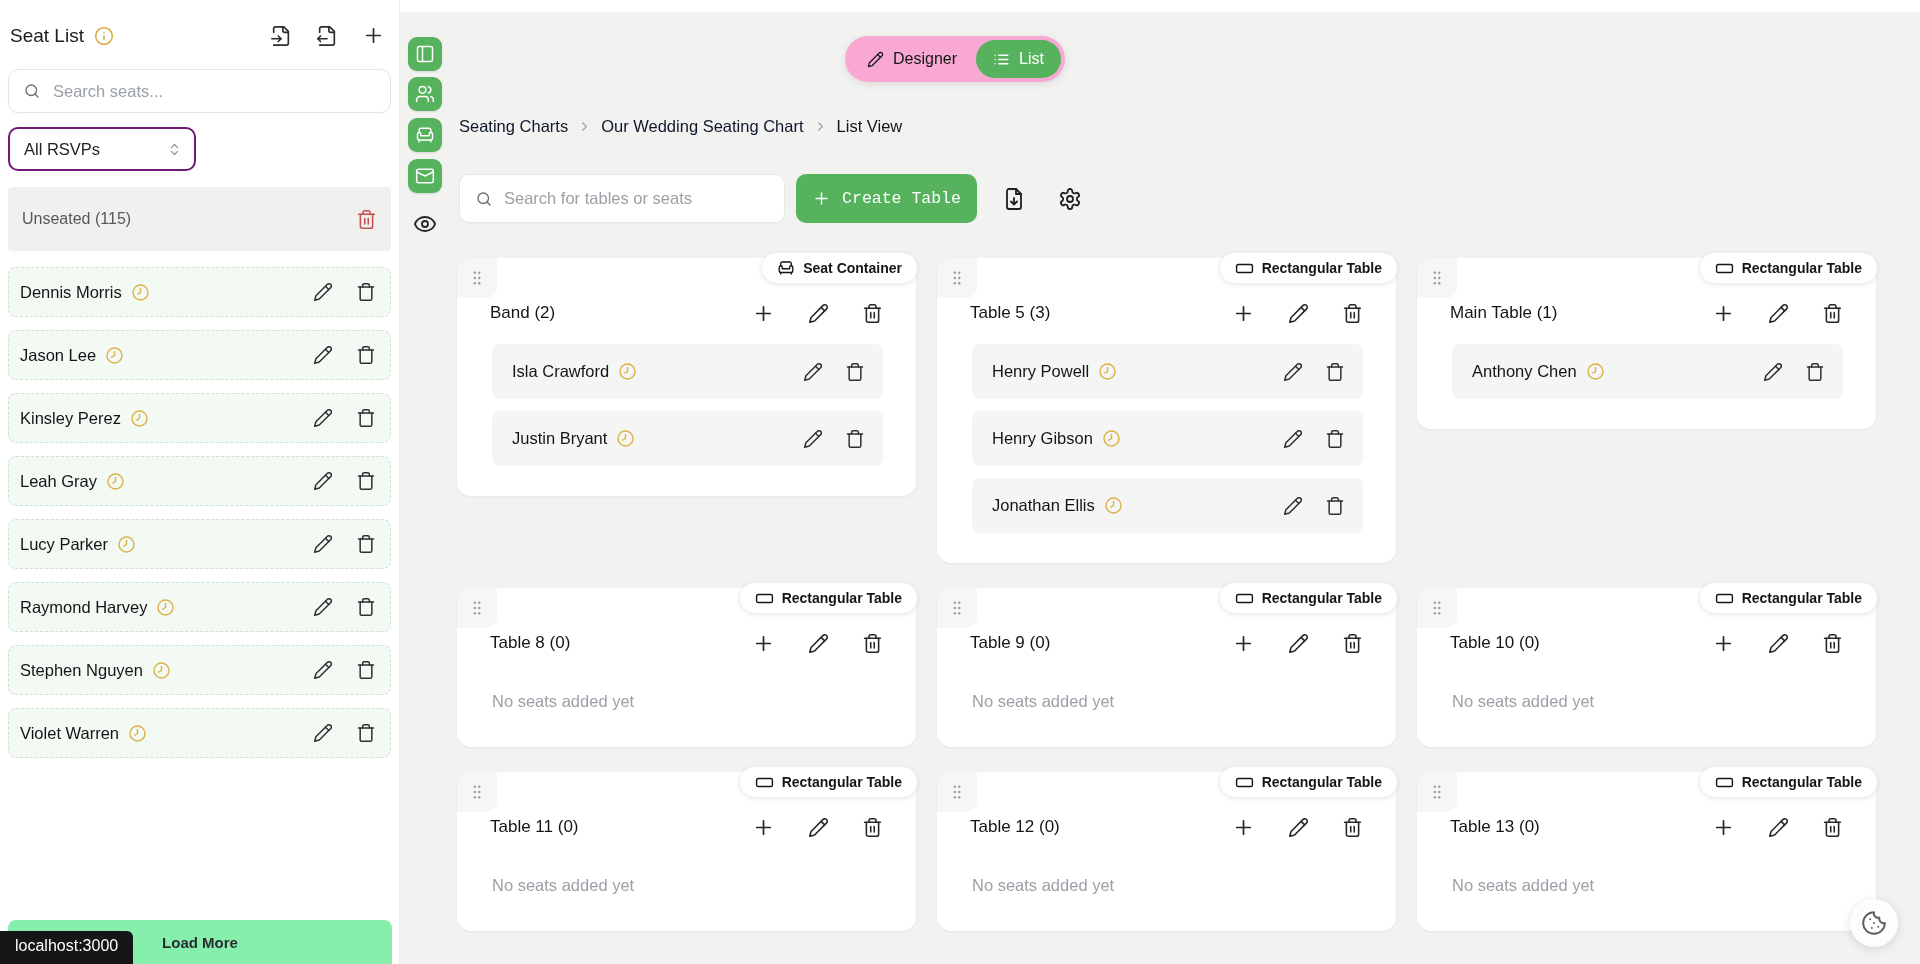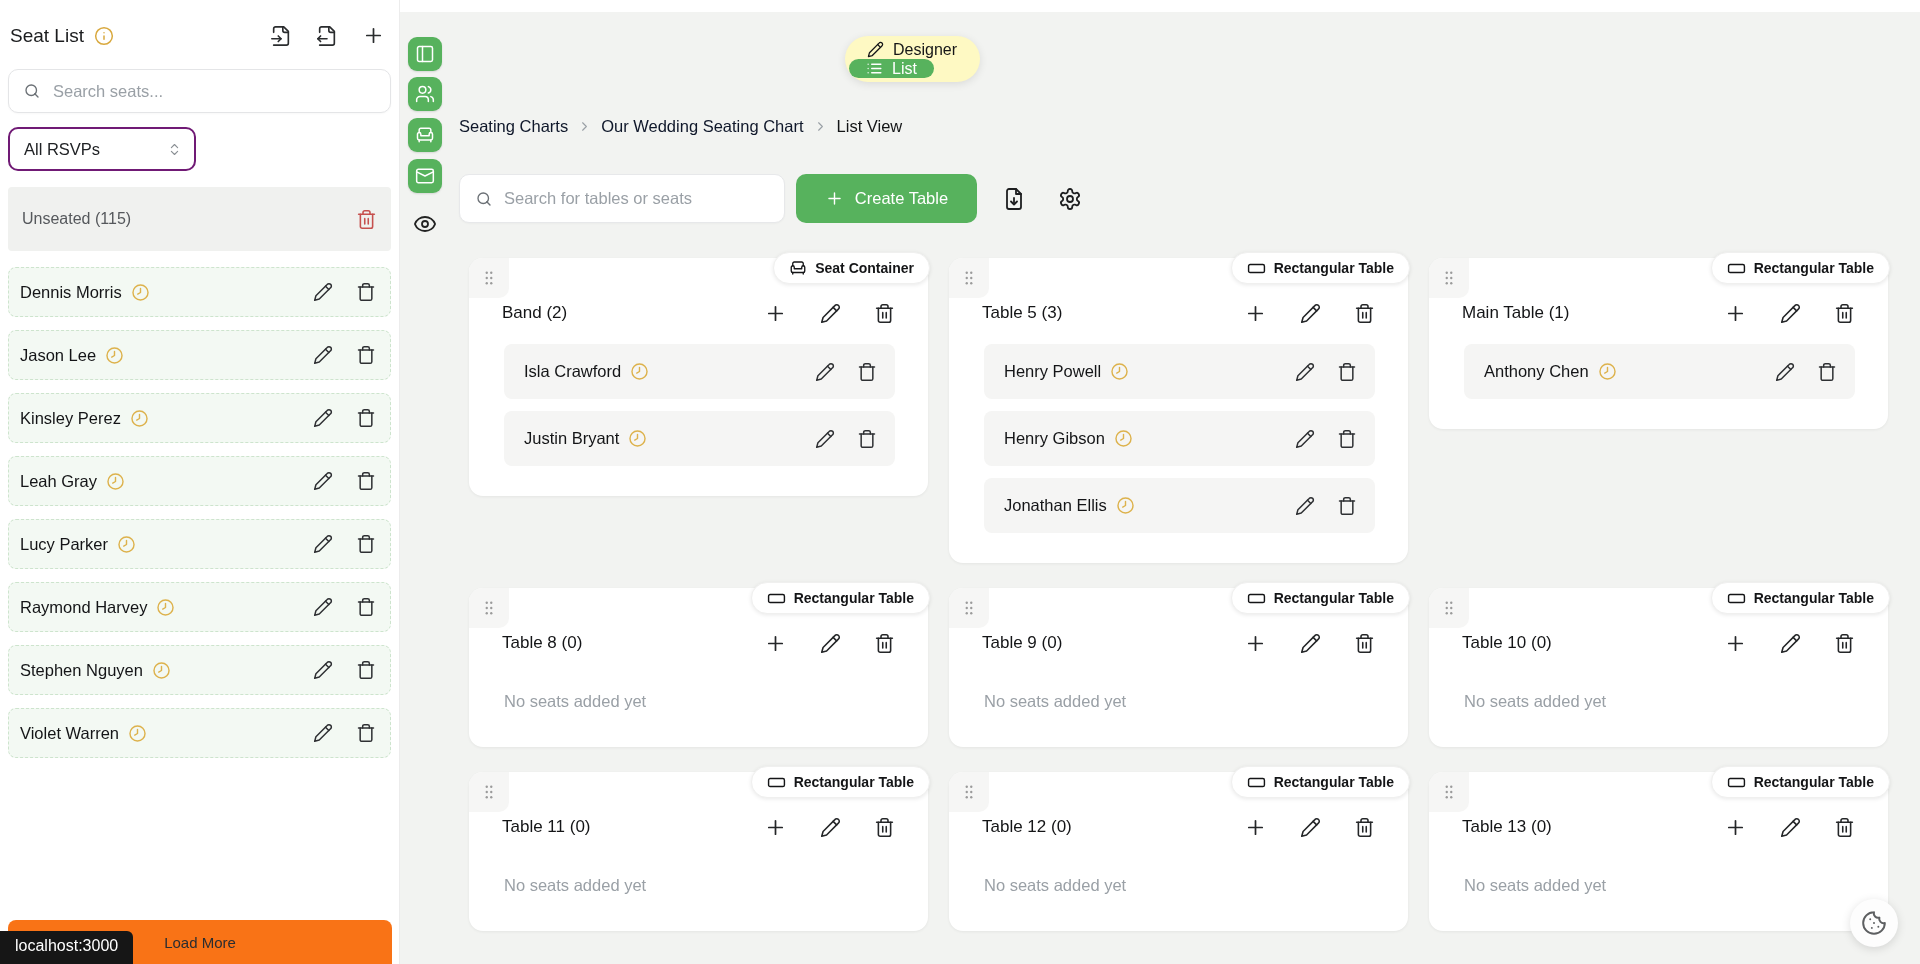--- a/index.html
+++ b/index.html
@@ -27,51 +27,51 @@
   .unseated-label { font-size:16px; color:#55585c; }
   .unseated-trash { margin-left:auto; color:#c6504e; background:none; border:none; cursor:pointer; padding:0; }
 
   .guest-list { margin:16px 8px 0; }
   .guest-row { height:50px; margin-bottom:13px; background:#f3f9f3; border:1px dashed #cde4cd; border-radius:8px; display:flex; align-items:center; padding:0 14px 0 11px; }
   .guest-name { font-size:16.5px; color:#141517; }
   .guest-clock { color:#ddb24c; margin-left:9px; }
   .row-actions { margin-left:auto; display:flex; align-items:center; gap:23px; color:#2e3033; }
   .row-actions button { background:none; border:none; color:inherit; cursor:pointer; padding:0; }
 
-  .load-more { position:absolute; left:8px; bottom:0; width:384px; height:44px; background:#f97316; border:none; border-radius:8px 8px 0 0; font-size:15px; color:#2a2d31; font-family:inherit; cursor:pointer; }
+  .load-more { position:absolute; left:8px; bottom:0; width:384px; height:44px; background:#86efac; border:none; border-radius:8px 8px 0 0; font-size:15px; color:#2a2d31; font-family:inherit; cursor:pointer;font-weight:bold; }
   .status-tooltip { position:absolute; left:0; bottom:0; background:#161616; color:#fff; font-size:16px; padding:6px 15px 9px; border-radius:0 6px 0 0; z-index:9; }
 
   
   .main { position:absolute; left:400px; top:0; right:0; bottom:0; background:#f2f3f1; overflow:hidden; }
   .main-top-strip { position:absolute; left:0; top:0; right:0; height:12px; background:#ffffff; }
 
   .side-toolbar { position:absolute; left:8px; top:37px; display:flex; flex-direction:column; align-items:center; }
   .tool-btn { width:34px; height:34px; border-radius:9px; background:#57b25d; border:none; color:#fff; display:flex; align-items:center; justify-content:center; margin-bottom:6px; cursor:pointer; box-shadow:0 1px 2px rgba(0,0,0,.12); }
   .tool-btn:nth-child(3), .tool-btn:nth-child(4) { margin-top:1px; }
   .eye-btn { background:none; border:none; color:#222; margin-top:13px; cursor:pointer; padding:0; }
 
-  .view-toggle { position:absolute; left:445px; top:36px; height:46px; background:#fef9c3; border-radius:23px; box-shadow:0 2px 8px rgba(0,0,0,.1); display:flex; align-items:flex-start; padding:4px;flex-direction:column; }
+  .view-toggle { position:absolute; left:445px; top:36px; height:46px; background:#f9a8d4; border-radius:23px; box-shadow:0 2px 8px rgba(0,0,0,.1); display:flex; align-items:center; padding:4px; }
   .toggle-designer { display:flex; align-items:center; gap:9px; padding:0 19px 0 18px; height:38px; background:none; border:none; font-size:16px; color:#151617; font-family:inherit; cursor:pointer; }
   .toggle-list { display:flex; align-items:center; gap:9px; padding:0 17px; height:38px; background:#57b25d; border:none; border-radius:19px; font-size:16px; color:#ffffff; font-family:inherit; cursor:pointer; }
 
   .breadcrumbs { position:absolute; left:59px; top:117px; display:flex; align-items:center; gap:9px; font-size:16.5px; }
   .crumb { color:#0f172a; cursor:pointer; }
   .crumb-sep { color:#9aa0a6; }
   .crumb.current { color:#141517; }
 
   .controls { position:absolute; left:59px; top:174px; display:flex; align-items:center; }
   .tbl-search { width:326px; height:49px; background:#fff; border:1px solid #e7e8ea; border-radius:10px; display:flex; align-items:center; padding:0 15px; box-shadow:0 1px 2px rgba(0,0,0,.03); }
   .tbl-search input { border:none; outline:none; flex:1; margin-left:11px; font-size:16.5px; color:#333; font-family:inherit; background:transparent; }
   .tbl-search input::placeholder { color:#9aa0a6; }
-  .create-btn { margin-left:11px; width:181px; height:49px; background:#57b25d; color:#fff; border:none; border-radius:10px; font-size:16.5px; font-family:Liberation Sans, sans-serif; display:flex; align-items:center; justify-content:center; gap:11px; cursor:pointer; }
+  .create-btn { margin-left:11px; width:181px; height:49px; background:#57b25d; color:#fff; border:none; border-radius:10px; font-size:16.5px; font-family:Liberation Mono, monospace; display:flex; align-items:center; justify-content:center; gap:11px; cursor:pointer; }
   .ctl-icon-btn { background:none; border:none; color:#1d1e20; cursor:pointer; padding:0; }
   .export-btn { margin-left:25px; }
   .settings-btn { margin-left:32px; }
 
-  .tables-grid { position:absolute; left:69px; top:258px; display:grid; grid-template-columns:repeat(3,459px); column-gap:21px; row-gap:25px; align-items:start; }
+  .tables-grid { position:absolute; left:57px; top:258px; display:grid; grid-template-columns:repeat(3,459px); column-gap:21px; row-gap:25px; align-items:start; }
   .card { position:relative; background:#fff; border-radius:14px; box-shadow:0 1px 3px rgba(0,0,0,.06); }
   .card-handle { width:40px; height:40px; background:#f6f6f5; border-radius:14px 0 10px 0; display:flex; align-items:center; justify-content:center; color:#9b9b9b; cursor:grab; }
   .card-badge { position:absolute; top:-6px; right:-2px; height:32px; background:#fff; border:1px solid #f0f0ef; border-radius:16px; box-shadow:0 1px 4px rgba(0,0,0,.09); display:flex; align-items:center; gap:8px; padding:0 15px; font-size:14px; font-weight:700; color:#141517; }
   .card-title-row { display:flex; align-items:center; padding:2px 33px 0; height:28px; }
   .card-title { font-size:17px; color:#141517; }
   .card-actions { margin-left:auto; display:flex; align-items:center; gap:33px; color:#242628; }
   .card-actions button { background:none; border:none; color:inherit; cursor:pointer; padding:0; }
   .seat-list { margin:18px 33px 0 35px; display:flex; flex-direction:column; gap:12px; padding-bottom:30px; }
   .seat-row { height:55px; background:#f5f5f4; border-radius:8px; display:flex; align-items:center; padding:0 18px 0 20px; }
   .seat-name { font-size:16.5px; color:#141517; }

